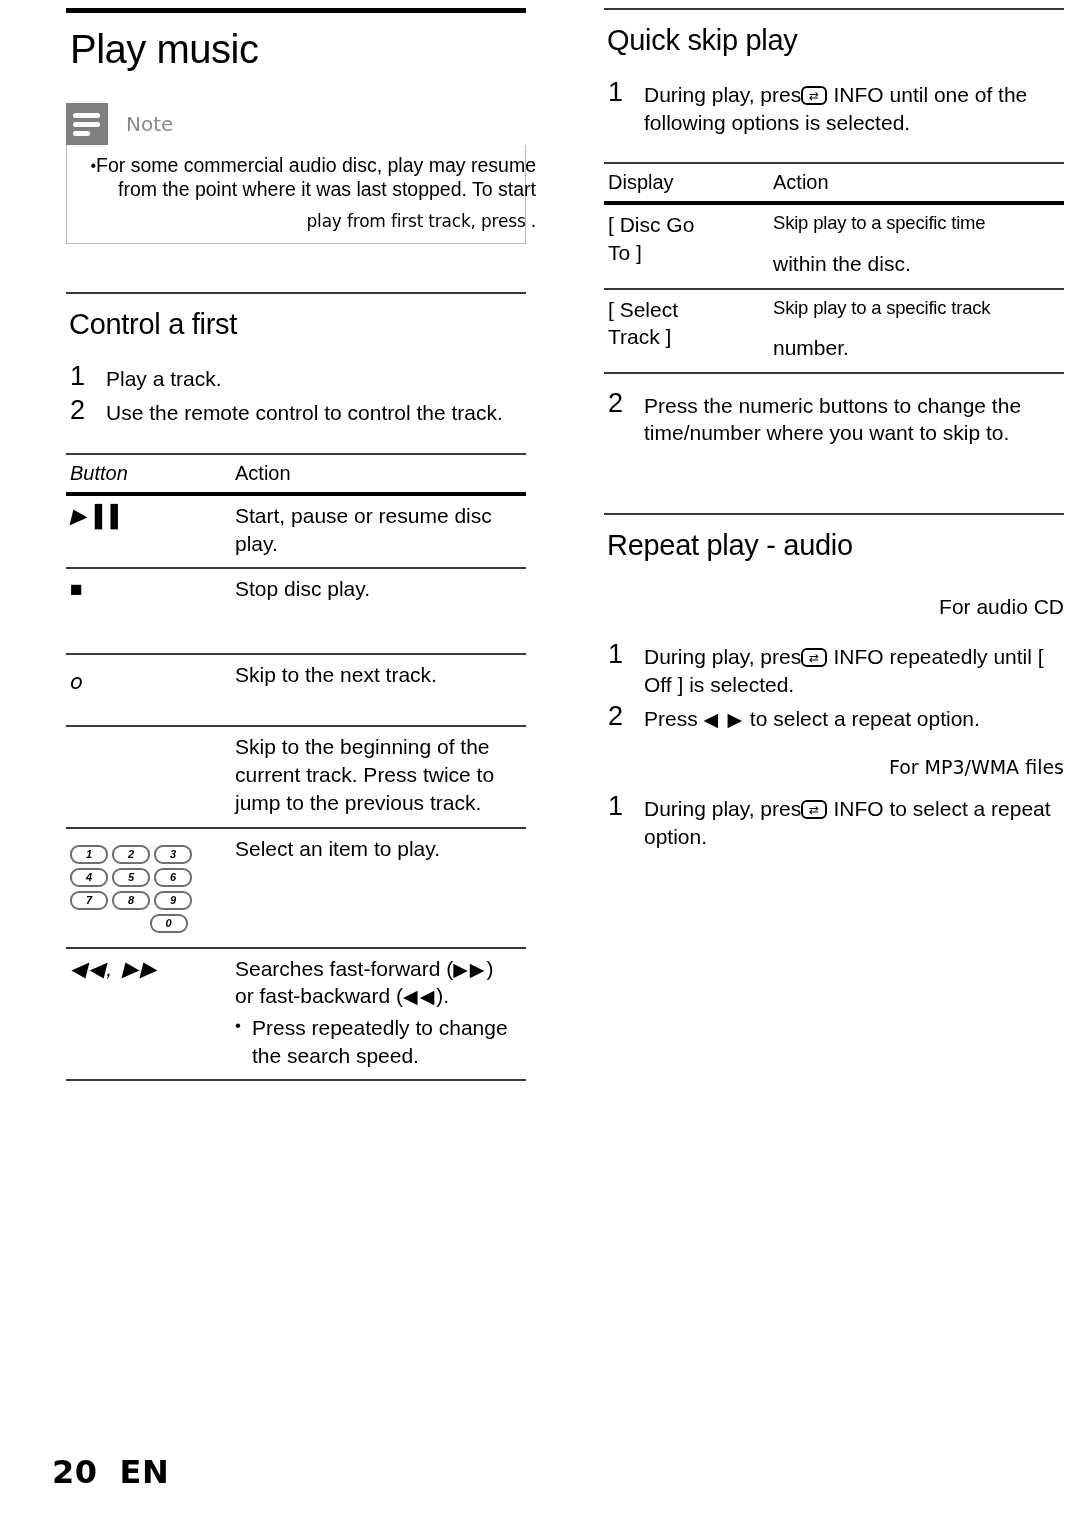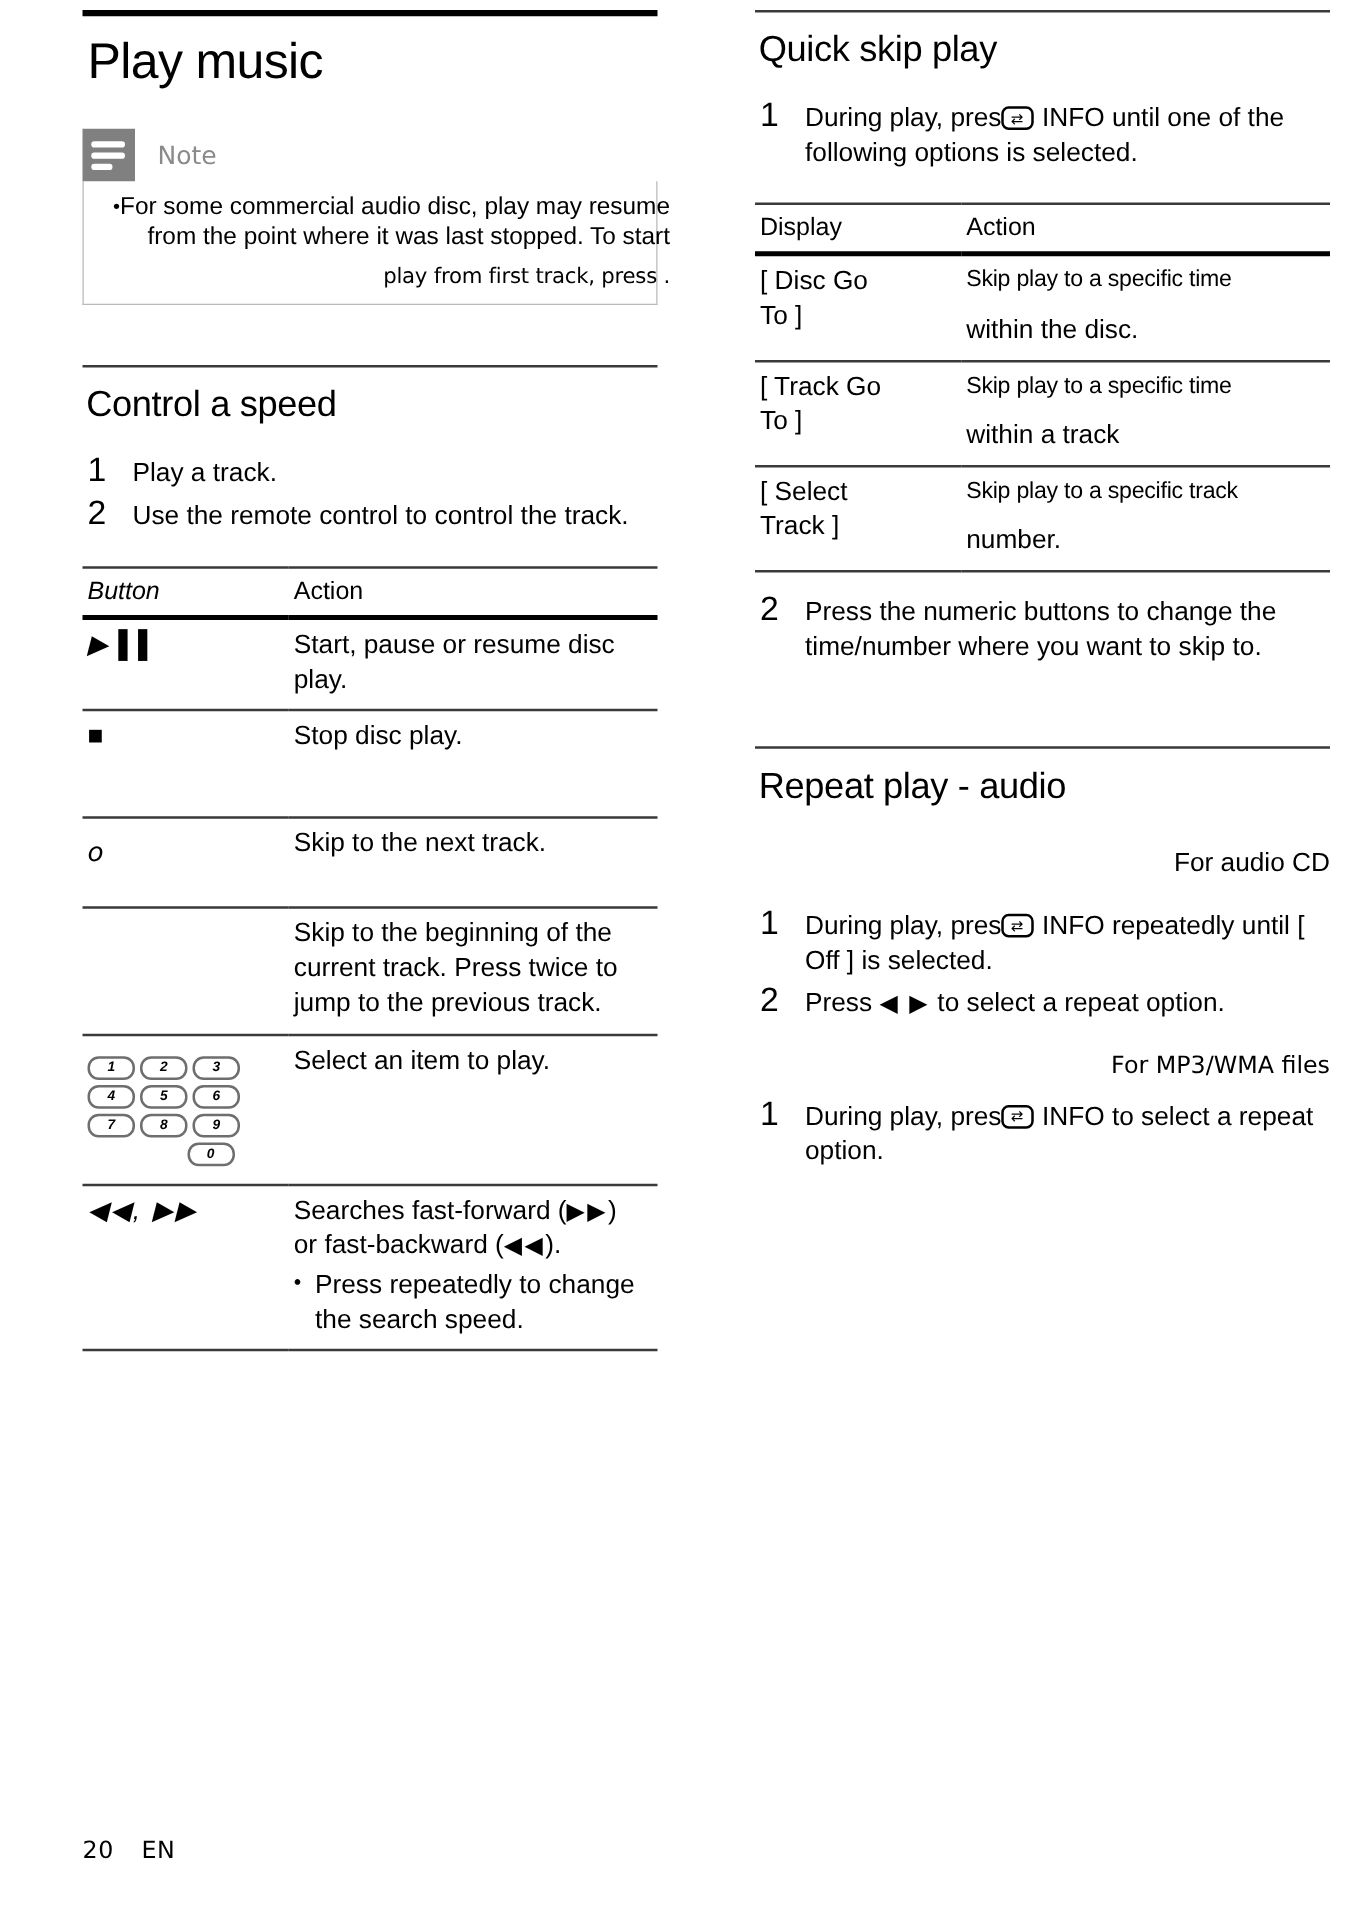--- a/index.html
+++ b/index.html
@@ -119,22 +119,22 @@
   }
   .info-icon::before {
     content: "\21C4"; position: absolute; left: 50%; top: 50%;
     transform: translate(-50%,-50%); font-size: 12px; line-height: 1;
   }
 
   .arrows { letter-spacing: 2px; font-size: 19px; }
 
   
   .footer {
-    position: absolute; left: 66px; bottom: 36px;
-    font-size: 19px; font-family: "DejaVu Sans", sans-serif; letter-spacing: 0.5px;
+    position: absolute; left: 52px; bottom: 36px;
+    font-size: 32px; font-family: "DejaVu Sans", sans-serif; letter-spacing: 0.5px; font-weight: bold;
   }
   .footer .en { margin-left: 22px; }
   .spacer-md { height: 24px; }
   .spacer-sm { height: 14px; }
 </style>
 </head>
 <body>
 
 <div class="page">
 
@@ -160,21 +160,21 @@
             <span>For some commercial audio disc, play may resume</span><br>
             <span>from the point where it was last stopped. To start</span>
             <span class="ln2">play from first track, press          .</span>
           </span>
         </div>
       </div>
     </div>
 
     <div style="height:48px"></div>
     <div class="rule-thin"></div>
-    <h2 class="section-title">Control a speed</h2>
+    <h2 class="section-title">Control a first</h2>
 
     <div class="steps">
       <div class="step">
         <span class="step-num">1</span>
         <span class="step-txt">Play a track.</span>
       </div>
       <div class="step">
         <span class="step-num">2</span>
         <span class="step-txt">Use the remote control to control the track.</span>
       </div>
@@ -274,30 +274,20 @@
             <span>[ Disc Go</span><br>
             <span>To ]</span>
           </td>
           <td>
             <span class="act-thin">Skip play to a specific time</span>
             <span class="act-bold">within the disc.</span>
           </td>
         </tr>
         <tr>
           <td class="c-disp">
-            <span>[ Track Go</span><br>
-            <span>To ]</span>
-          </td>
-          <td>
-            <span class="act-thin">Skip play to a specific time</span>
-            <span class="act-bold">within a track</span>
-          </td>
-        </tr>
-        <tr>
-          <td class="c-disp">
             <span>[ Select</span><br>
             <span>Track ]</span>
           </td>
           <td>
             <span class="act-thin">Skip play to a specific track</span>
             <span class="act-bold">number.</span>
           </td>
         </tr>
       </tbody>
     </table>

